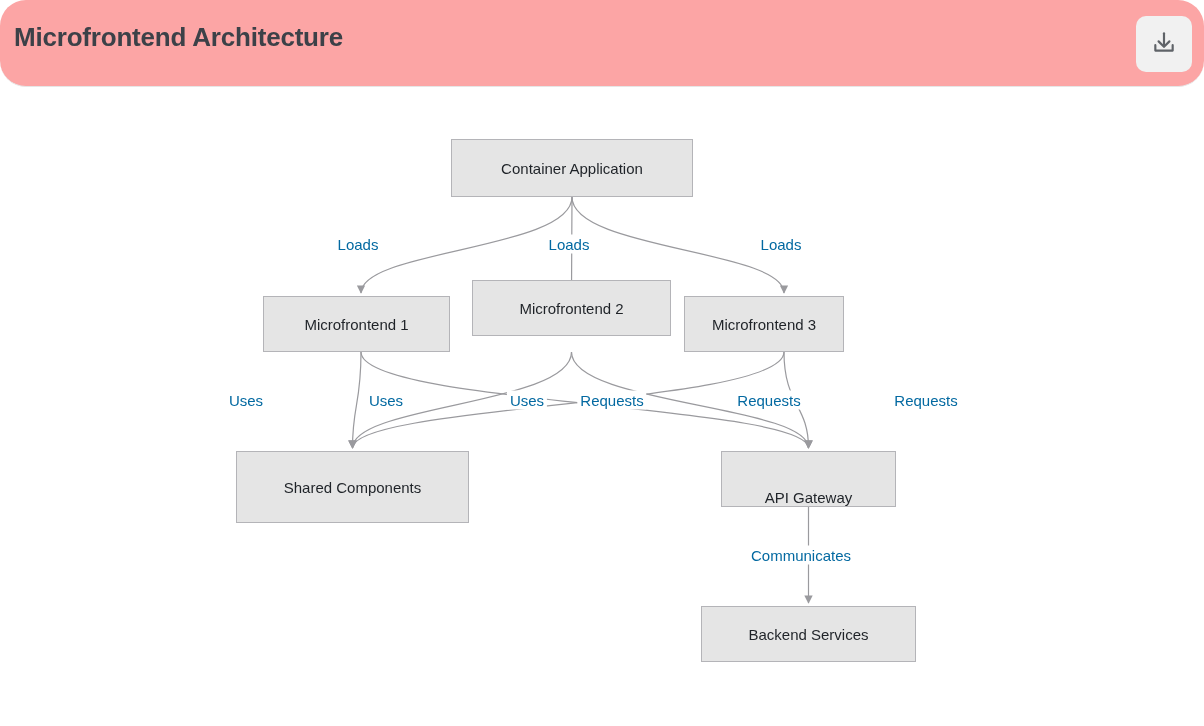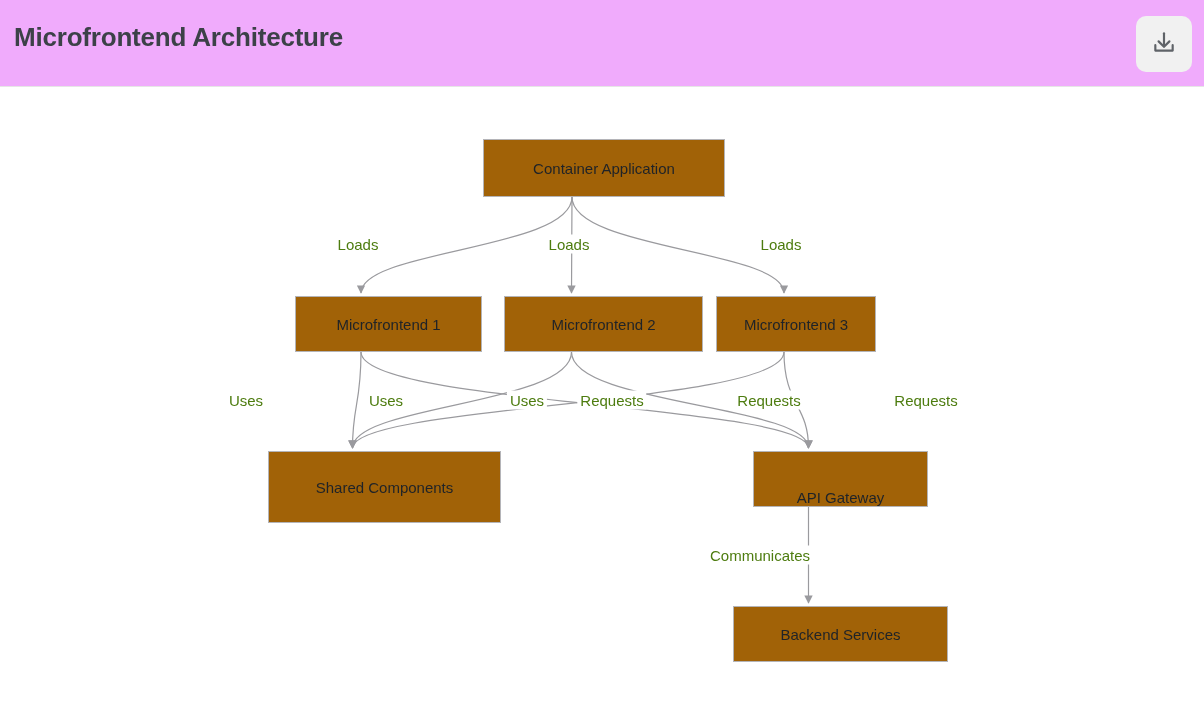--- a/index.html
+++ b/index.html
@@ -18,21 +18,22 @@
   }
 
   
   .header {
     position: absolute;
     left: 0; top: 0;
     width: 1204px;
     height: 87px;
     border-bottom: 1px solid #e6e6e6;
     box-sizing: border-box;
-    background: #f0abfc;
+    background: #fca5a5;
+    border-radius: 26px;
   }
   .page-title {
     position: absolute;
     left: 14px;
     top: 22px;
     font-size: 26px;
     font-weight: 600;
     letter-spacing: -0.2px;
     color: #3c4148;
     white-space: nowrap;
@@ -87,36 +88,35 @@
   .edges-svg {
     position: absolute;
     left: 0; top: 0;
     width: 1204px;
     height: 639px;
   }
 
   .node {
     position: absolute;
     box-sizing: border-box;
-    background: #a16207;
+    background: #e5e5e5;
     border: 1px solid #b4b4b8;
     display: flex;
     align-items: center;
     justify-content: center;
     font-size: 15px;
     color: #1f2328;
     white-space: nowrap;
     z-index: 3;
-    margin-left: 32px;
   }
 
   .edge-label {
     position: absolute;
     font-size: 15px;
-    color: #4d7c0f;
+    color: #0369a1;
     background: #ffffff;
     padding: 1px 3px;
     white-space: nowrap;
     z-index: 2;
     transform: translate(-50%, -50%);
   }
 </style>
 </head>
 <body>
 
@@ -173,21 +173,21 @@
       </g>
   </svg>
 
   <div id="node-layer">
       <div class="node" style="left: 451px; top: 52px; width: 242px; height: 58px;">
         <span>Container Application</span>
       </div>
       <div class="node" style="left: 263px; top: 209px; width: 187px; height: 56px;">
         <span>Microfrontend 1</span>
       </div>
-      <div class="node" style="left: 472px; top: 209px; width: 199px; height: 56px;">
+      <div class="node" style="left: 472px; top: 193px; width: 199px; height: 56px;">
         <span>Microfrontend 2</span>
       </div>
       <div class="node" style="left: 684px; top: 209px; width: 160px; height: 56px;">
         <span>Microfrontend 3</span>
       </div>
       <div class="node" style="left: 236px; top: 364px; width: 233px; height: 72px;">
         <span>Shared Components</span>
       </div>
       <div class="node" style="left: 721px; top: 364px; width: 175px; height: 56px; align-items: flex-end;">
         <span>API Gateway</span>
@@ -199,15 +199,15 @@
   <div id="label-layer">
       <div class="edge-label" style="left: 358px; top: 157px;">Loads</div>
       <div class="edge-label" style="left: 569px; top: 157px;">Loads</div>
       <div class="edge-label" style="left: 781px; top: 157px;">Loads</div>
       <div class="edge-label" style="left: 246px; top: 313px;">Uses</div>
       <div class="edge-label" style="left: 386px; top: 313px;">Uses</div>
       <div class="edge-label" style="left: 527px; top: 313px;">Uses</div>
       <div class="edge-label" style="left: 612px; top: 313px;">Requests</div>
       <div class="edge-label" style="left: 769px; top: 313px;">Requests</div>
       <div class="edge-label" style="left: 926px; top: 313px;">Requests</div>
-      <div class="edge-label" style="left: 760px; top: 468px;">Communicates</div>
+      <div class="edge-label" style="left: 801px; top: 468px;">Communicates</div>
     </div>
 </div>
 
 </body></html>

